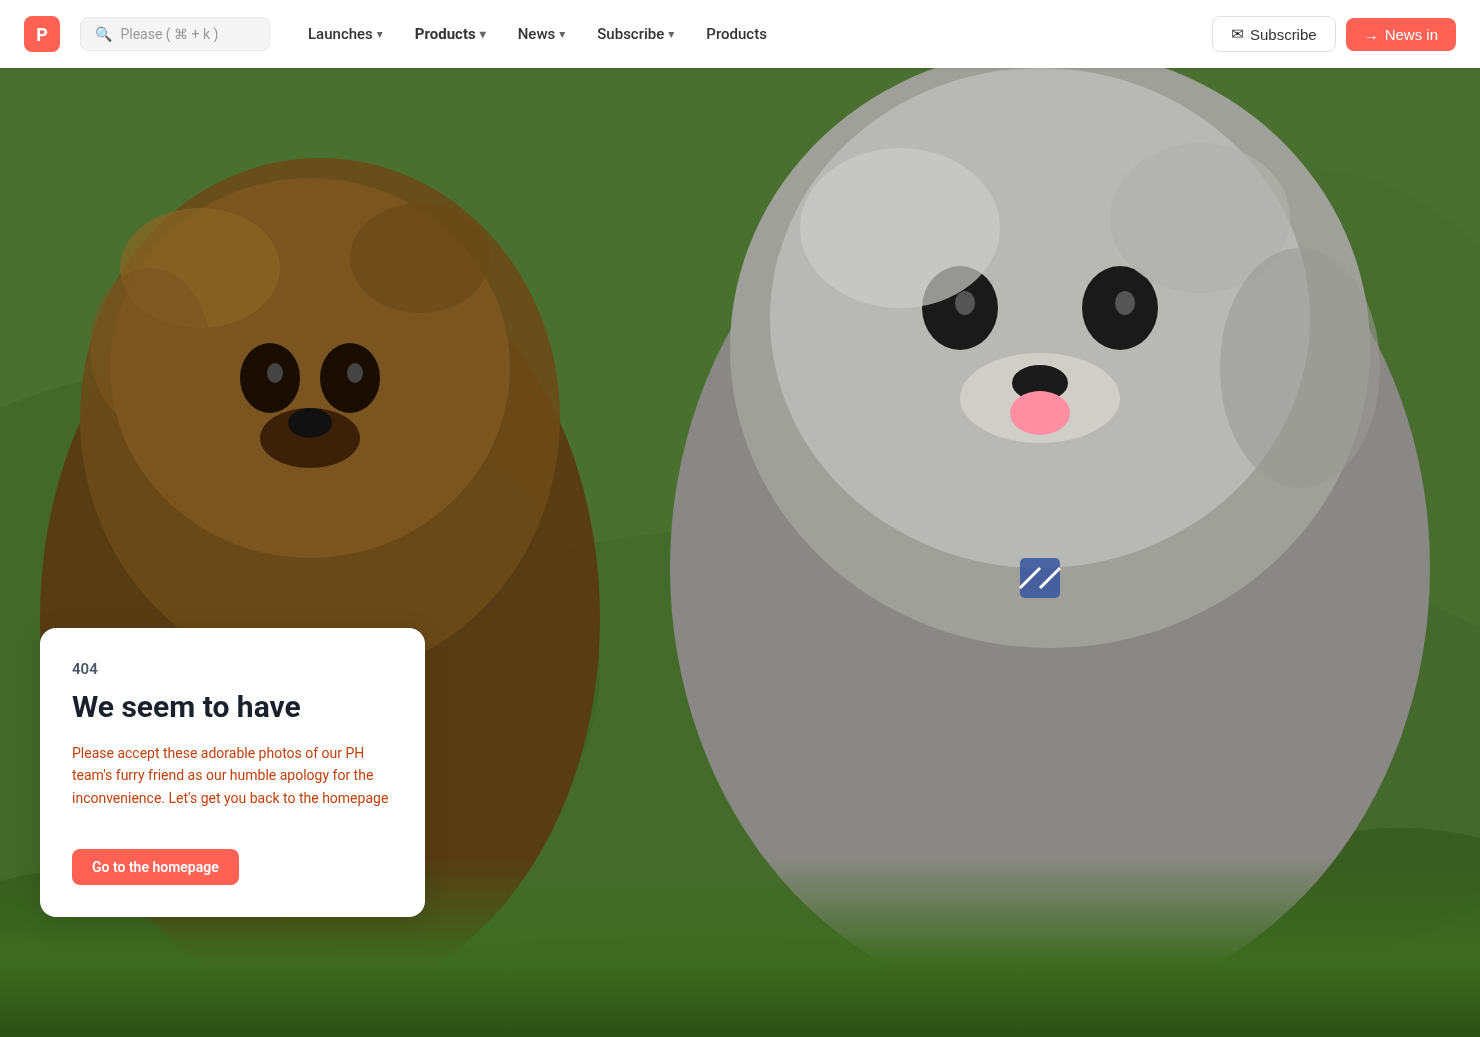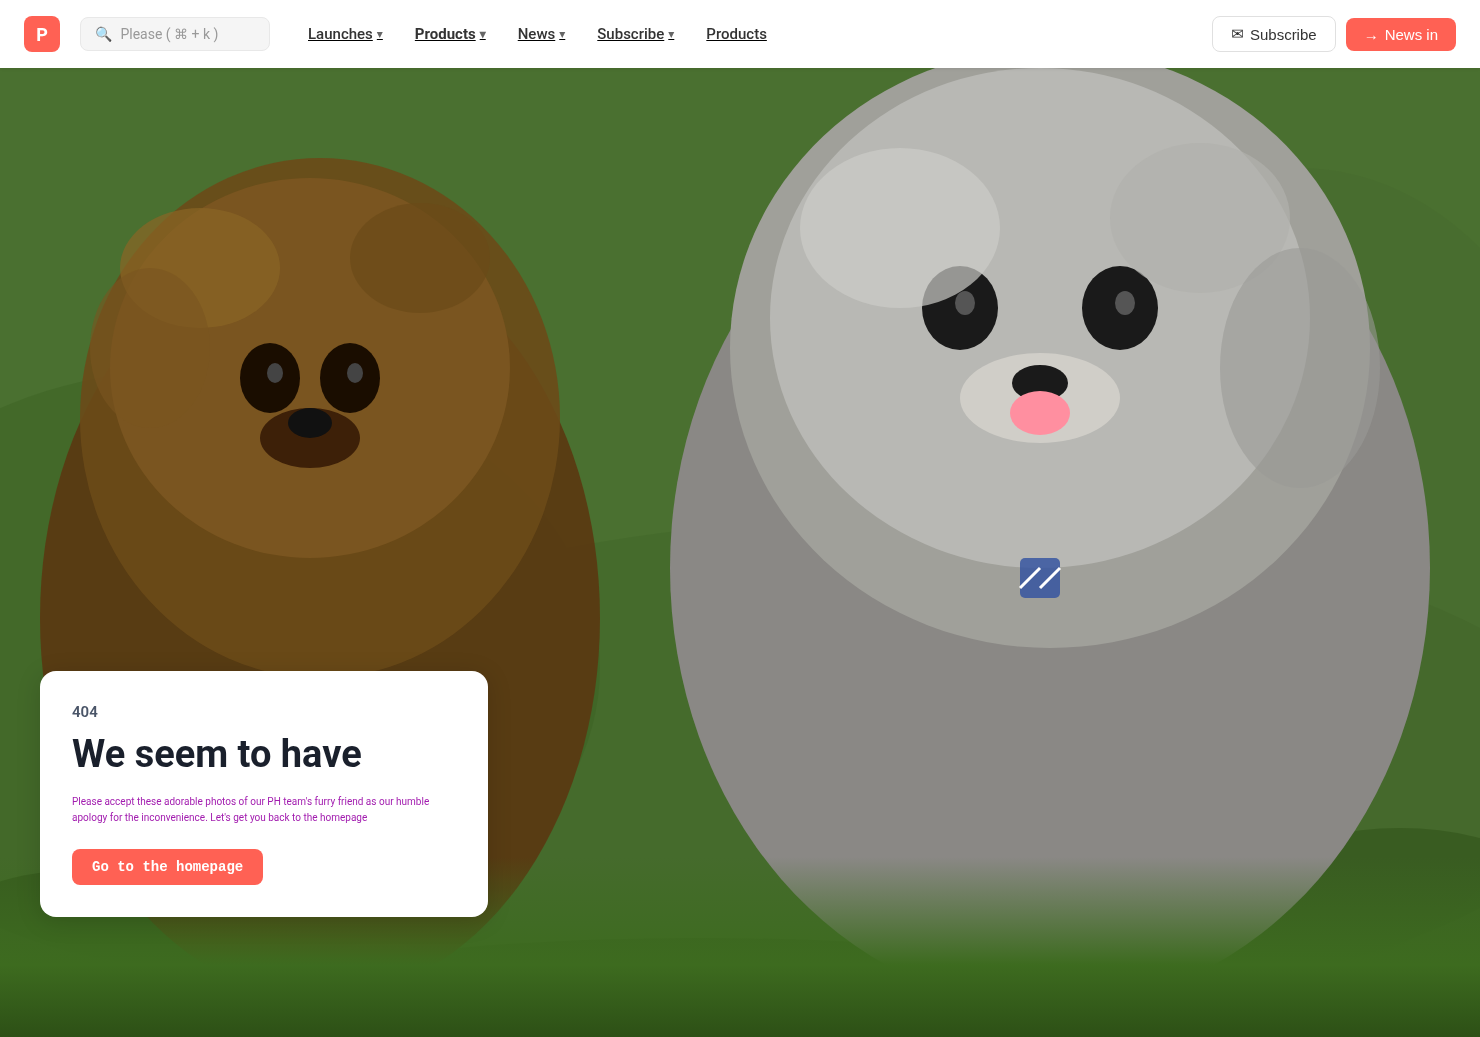--- a/index.html
+++ b/index.html
@@ -68,21 +68,20 @@
       color: #999;
       font-size: 14px;
     }
 
     .nav-links {
       display: flex;
       align-items: center;
       gap: 4px;
       margin-left: 16px;
       flex: 1;
-      text-decoration: underline;
     }
 
     .nav-item {
       display: flex;
       align-items: center;
       gap: 4px;
       padding: 8px 14px;
       border-radius: 8px;
       cursor: pointer;
       font-size: 15px;
@@ -160,62 +159,61 @@
       right: 0;
       height: 180px;
       background: linear-gradient(to top, #2d5016 0%, #3d6b1f 40%, transparent 100%);
     }
 
     
     .error-card {
       position: absolute;
       bottom: 120px;
       left: 40px;
-      width: 448px;
+      width: 385px;
       background: white;
       border-radius: 16px;
       padding: 32px;
       box-shadow: 0 4px 24px rgba(0,0,0,0.15);
     }
 
     .error-code {
       font-size: 15px;
       font-weight: 600;
       color: #4a5568;
       margin-bottom: 10px;
     }
 
     .error-title {
-      font-size: 38px;
+      font-size: 30px;
       font-weight: 700;
       color: #1a202c;
       line-height: 1.25;
       margin-bottom: 16px;
     }
 
     .error-desc {
-      font-size: 10px;
-      color: #a21caf;
+      font-size: 14px;
+      color: #c2410c;
       line-height: 1.6;
-      margin-bottom: 23px;
+      margin-bottom: 40px;
     }
 
     .btn-homepage {
       display: inline-flex;
       align-items: center;
       padding: 10px 20px;
       background: #ff6154;
       color: white;
       border: none;
       border-radius: 8px;
       font-size: 14px;
       font-weight: 600;
       cursor: pointer;
       text-decoration: none;
-      font-family: Liberation Mono, monospace;
     }
   </style>
 </head>
 <body>
 
 <nav class="navbar">
   <div class="logo-container">
     <div class="logo">
       <span>P</span>
     </div>

